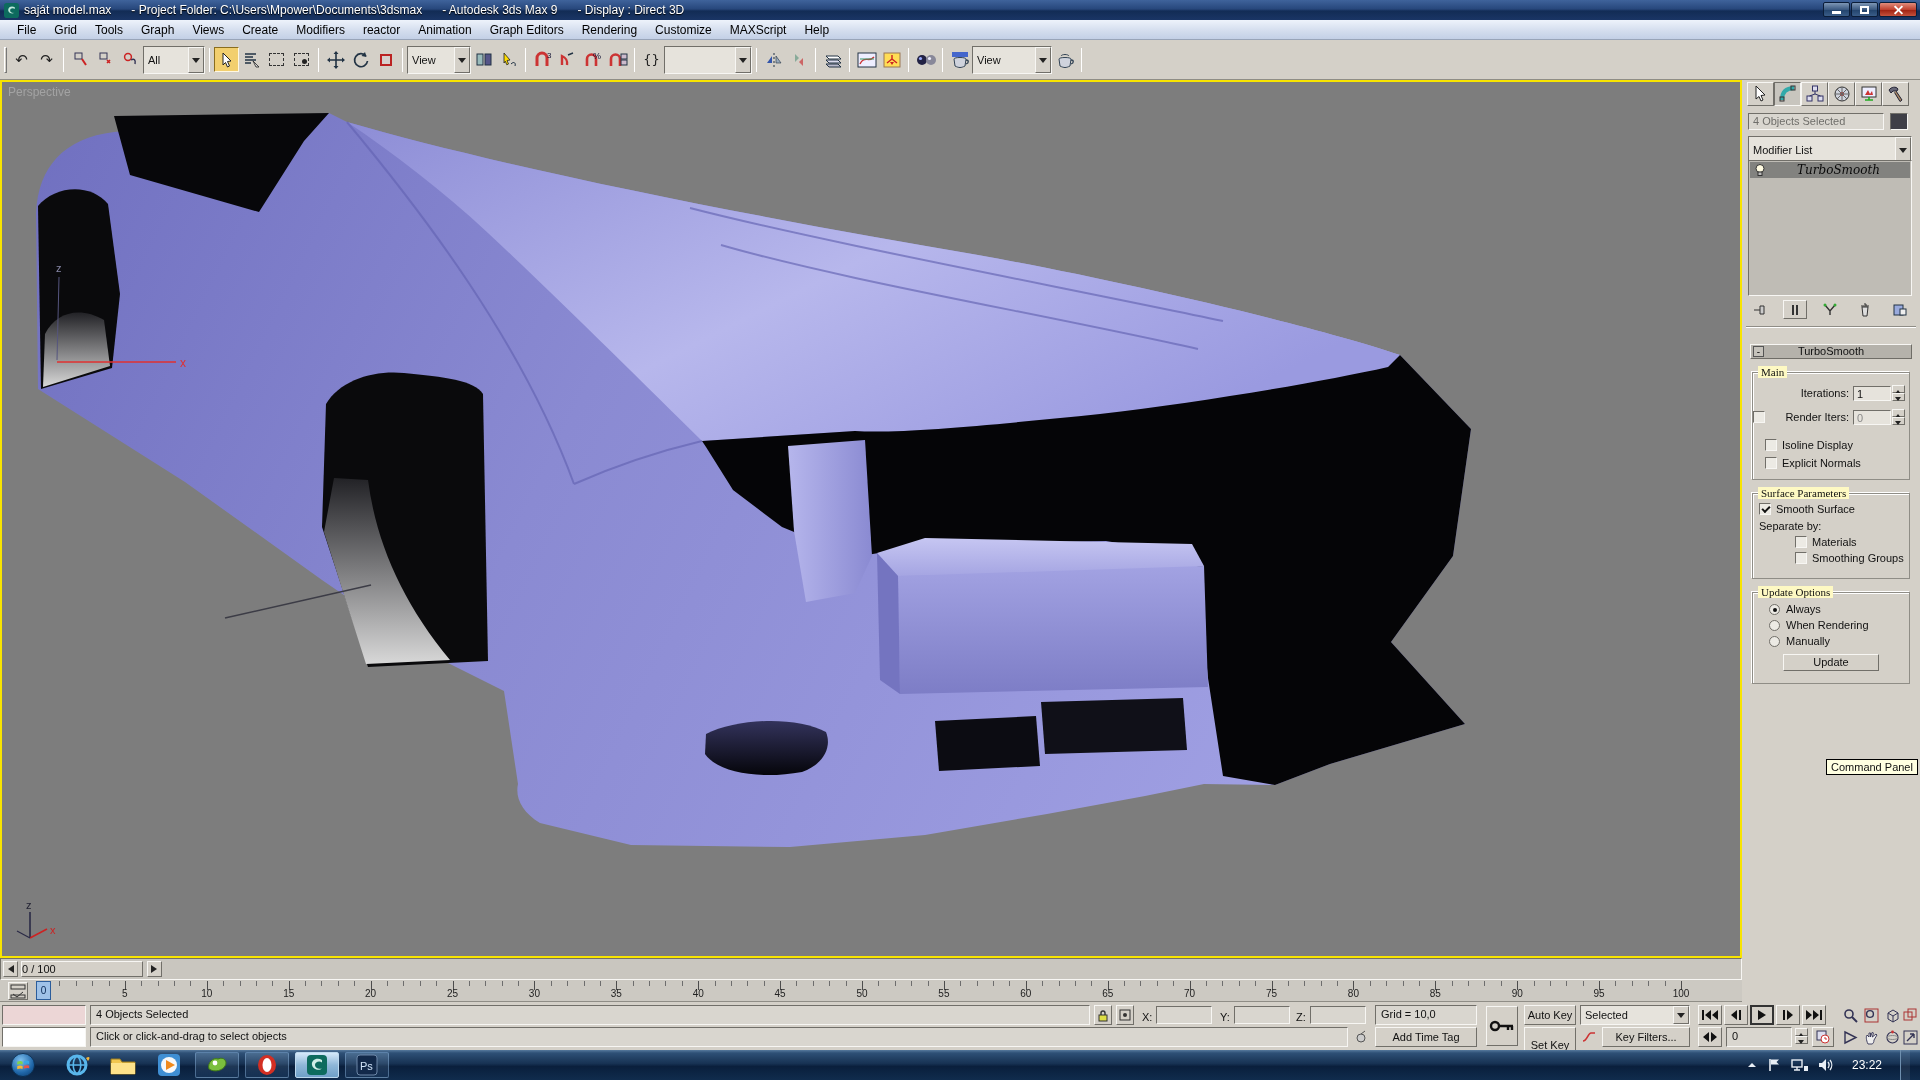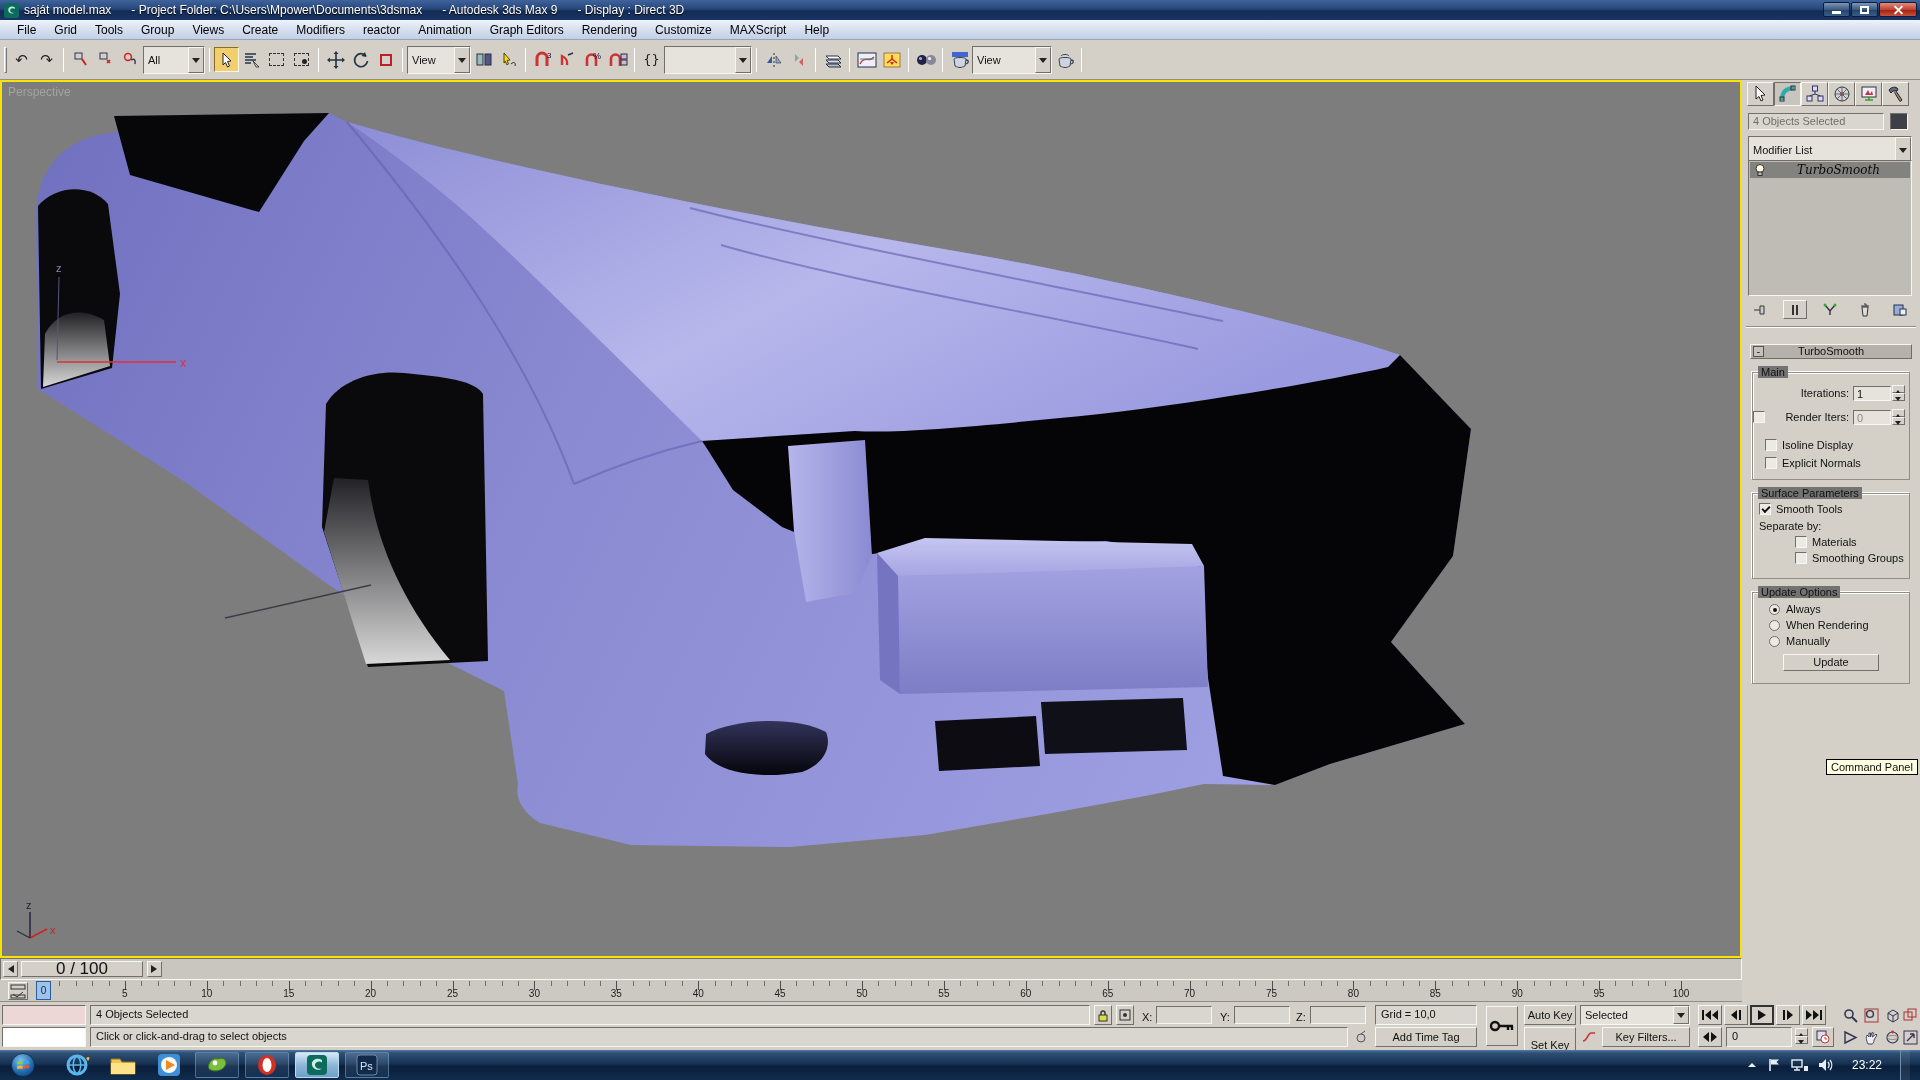--- a/index.html
+++ b/index.html
@@ -62,21 +62,21 @@
   .stackrow{height:16px;background:#82827f;display:flex;align-items:center;margin:1px;}
   .stackrow .nm{flex:1;text-align:center;font-family:"DejaVu Serif",serif;font-style:italic;font-size:12px;color:#0a0a0a;}
   .stackbtns{position:absolute;left:4px;top:220px;width:164px;display:flex;justify-content:space-between;}
   .sb{width:24px;height:19px;display:flex;align-items:center;justify-content:center;}
   .pdivider{position:absolute;left:2px;top:246px;width:170px;border-top:1px solid #8f8d86;border-bottom:1px solid #fff;}
   .rollbar{position:absolute;left:6px;top:264px;width:162px;height:15px;background:#b5b2ab;
     border:1px solid;border-color:#f7f6f3 #6f6d67 #6f6d67 #f7f6f3;text-align:center;font-size:11px;line-height:13px;position:absolute;}
   .minus{position:absolute;left:2px;top:1px;width:11px;height:11px;border:1px solid #555;
     font-size:10px;line-height:9px;text-align:center;background:#c5c2bb;}
   .grp{position:absolute;left:8px;width:158px;border:1px solid #8f8d86;box-shadow:1px 1px 0 #fff inset, -1px -1px 0 #fff;}
-  .glab{position:absolute;top:-7px;left:5px;background:#737373;padding:0 3px;font-size:11px;}
+  .glab{position:absolute;top:-7px;left:5px;background:#fef9c3;padding:0 3px;font-size:11px;font-family:Liberation Serif, serif;}
   .row{display:flex;align-items:center;font-size:11px;}
   .cb{width:12px;height:12px;background:#eceae4;border:1px solid;border-color:#716f69 #f7f6f3 #f7f6f3 #716f69;flex:none;position:relative;}
   .cb.on::after{content:"";position:absolute;left:2px;top:2px;width:6px;height:3px;
     border-left:2px solid #111;border-bottom:2px solid #111;transform:rotate(-45deg);}
   .rd{width:11px;height:11px;border-radius:50%;background:#eceae4;border:1px solid #716f69;flex:none;position:relative;}
   .rd.on::after{content:"";position:absolute;left:3px;top:3px;width:4px;height:4px;border-radius:50%;background:#111;}
   .numf{width:38px;height:15px;background:#e6e3dc;border:1px solid;border-color:#716f69 #f7f6f3 #f7f6f3 #716f69;
     padding:0 3px;font-size:11px;line-height:14px;}
   .spin{display:inline-flex;flex-direction:column;width:13px;height:16px;margin-left:1px;}
   .spin i{flex:1;background:#d4d0c8;border:1px solid;border-color:#f7f6f3 #716f69 #716f69 #f7f6f3;position:relative;}
@@ -90,21 +90,21 @@
   
   .timeslider{position:absolute;left:0;top:958px;width:1742px;height:22px;background:#c9c6bf;
     border:1px solid;border-color:#716f69 #f7f6f3 #f7f6f3 #716f69;}
   .tsarrow{position:absolute;top:2px;width:15px;height:16px;background:#d4d0c8;border:1px solid;
     border-color:#f7f6f3 #716f69 #716f69 #f7f6f3;display:flex;align-items:center;justify-content:center;}
   .tsarrow.left{left:2px;} .tsarrow.right{left:146px;}
   .tsarrow i{width:0;height:0;border:4px solid transparent;}
   .tsarrow.left i{border-right:6px solid #222;margin-left:-3px;}
   .tsarrow.right i{border-left:6px solid #222;margin-right:-3px;}
   .tsthumb{position:absolute;left:20px;top:2px;width:122px;height:16px;background:#d4d0c8;
-    border:1px solid;border-color:#f7f6f3 #716f69 #716f69 #f7f6f3;text-align:center;line-height:14px;font-size:17px;}
+    border:1px solid;border-color:#f7f6f3 #716f69 #716f69 #f7f6f3;text-align:left;line-height:14px;font-size:11px;}
   .trackbar{position:absolute;left:0;top:980px;width:1742px;height:22px;background:#ccc9c2;border-bottom:1px solid #8f8d86;}
   .minicurve{position:absolute;left:8px;top:2px;width:20px;height:18px;}
   .ruler{position:absolute;left:0;top:0;width:100%;height:100%;}
   .tick{position:absolute;top:1px;width:1px;height:5px;background:#6d6d6d;}
   .tick5{height:9px;background:#4c4c4c;}
   .ticklab{position:absolute;top:8px;transform:translateX(-50%);font-size:10px;color:#222;}
   .tbthumb{position:absolute;left:36px;top:1px;width:15px;height:19px;background:#9fc2e8;
     border:1px solid #2b5d9b;text-align:center;font-size:10px;line-height:17px;color:#0a2a55;}
   
   .statusbar{position:absolute;left:0;top:1002px;width:1920px;height:48px;background:#d4d0c8;}
@@ -148,21 +148,21 @@
         <i class="x1"></i>
         <i class="x2"></i>
       </div>
   </div>
 </div>
 
 <div class="menubar">
     <span class="menu-item">File</span>
     <span class="menu-item">Grid</span>
     <span class="menu-item">Tools</span>
-    <span class="menu-item">Group</span>
+    <span class="menu-item">Graph</span>
     <span class="menu-item">Views</span>
     <span class="menu-item">Create</span>
     <span class="menu-item">Modifiers</span>
     <span class="menu-item">reactor</span>
     <span class="menu-item">Animation</span>
     <span class="menu-item">Graph Editors</span>
     <span class="menu-item">Rendering</span>
     <span class="menu-item">Customize</span>
     <span class="menu-item">MAXScript</span>
     <span class="menu-item">Help</span>
@@ -577,21 +577,21 @@
     <div class="row" style="margin:6px 0 0 12px">
       <span class="cb"></span>
       <span style="margin-left:5px">Explicit Normals</span>
     </div>
   </div>
 
   <div class="grp" style="top:413px;height:86px">
     <span class="glab">Surface Parameters</span>
     <div class="row" style="margin:9px 0 0 6px">
       <span class="cb on"></span>
-      <span style="margin-left:5px">Smooth Tools</span>
+      <span style="margin-left:5px">Smooth Surface</span>
     </div>
     <div class="row" style="margin:5px 0 0 6px">
       <span>Separate by:</span>
     </div>
     <div class="row" style="margin:4px 0 0 42px">
       <span class="cb"></span>
       <span style="margin-left:5px">Materials</span>
     </div>
     <div class="row" style="margin:4px 0 0 42px">
       <span class="cb"></span>

